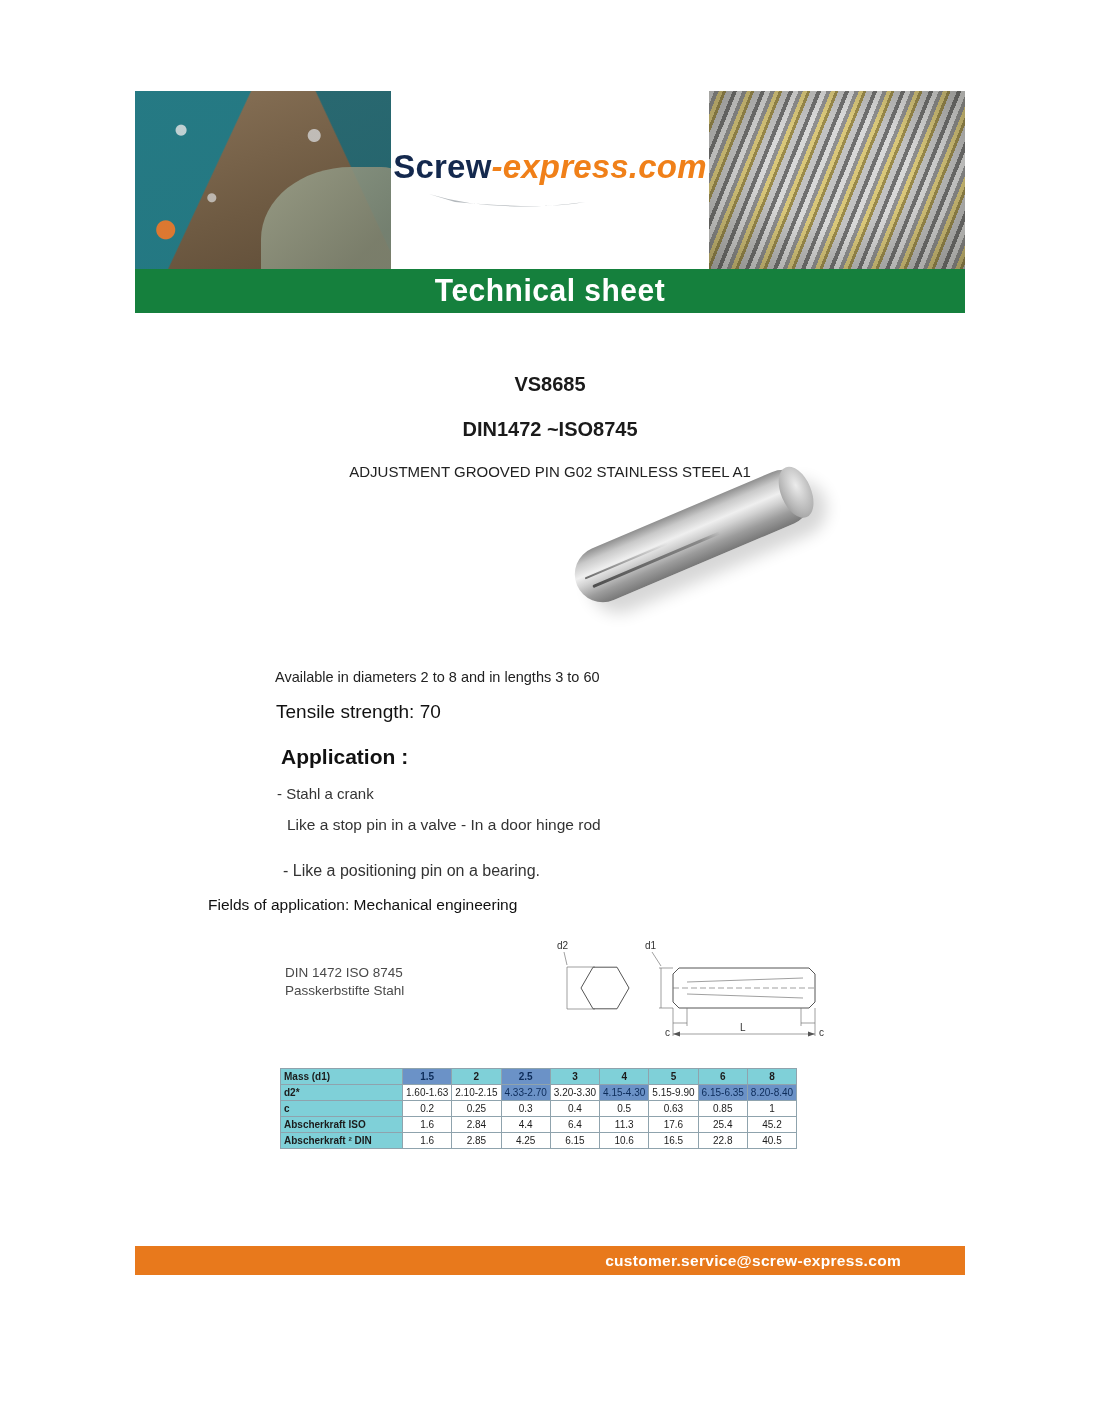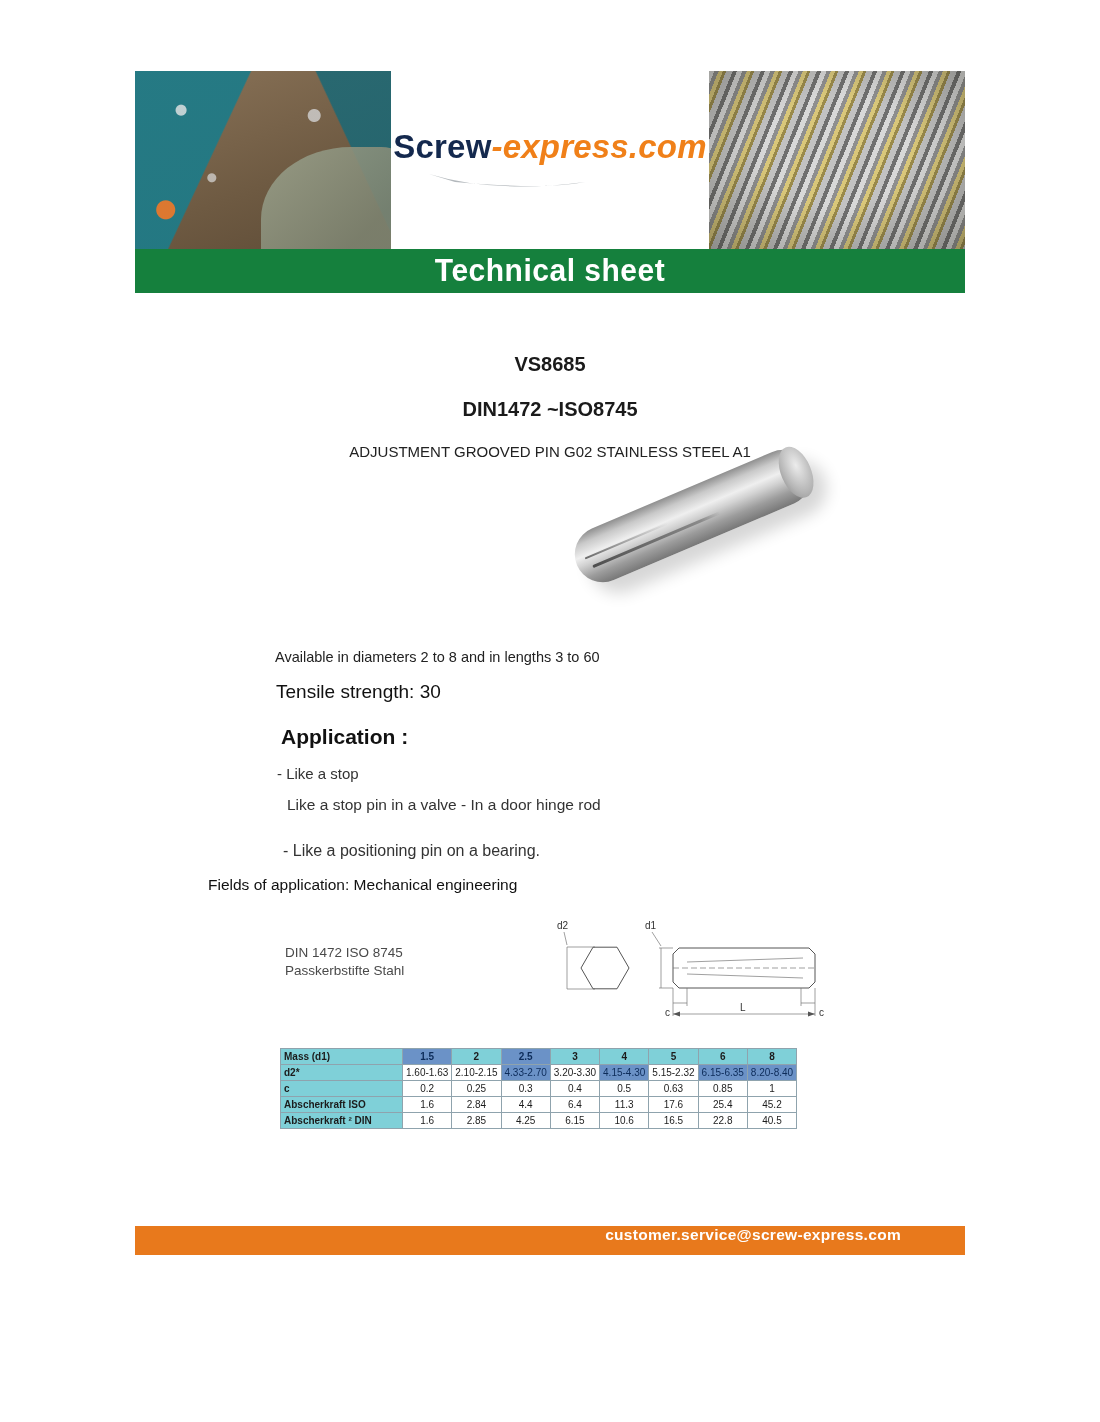--- a/index.html
+++ b/index.html
@@ -4,21 +4,21 @@
 <style>
   * { box-sizing: border-box; }
   html, body { margin: 0; padding: 0; }
   body {
     width: 1100px; height: 1422px;
     background: #ffffff;
     font-family: "Liberation Sans", sans-serif;
     color: #1a1a1a;
     overflow: hidden;
   }
-  .page { width: 830px; margin: 0 auto; padding-top: 71px; }
+  .page { width: 830px; margin: 0 auto; padding-top: 91px; }
 
   
   .header { display: flex; height: 178px; }
   .photo { width: 256px; height: 178px; position: relative; overflow: hidden; }
   .photo-left {
     background:
       radial-gradient(circle at 18% 22%, rgba(230,230,230,.8) 0 5px, transparent 6px),
       radial-gradient(circle at 30% 60%, rgba(220,220,220,.7) 0 4px, transparent 5px),
       radial-gradient(circle at 12% 78%, rgba(240,120,40,.9) 0 9px, transparent 10px),
       radial-gradient(circle at 70% 25%, rgba(210,210,210,.8) 0 6px, transparent 7px),
@@ -111,21 +111,21 @@
     text-align: center; color: #1c1c1c; overflow: hidden; white-space: nowrap;
   }
   .spec-table .label-col { width: 122px; text-align: left; font-weight: bold; background: #7fd0d8; }
   .spec-table th.col-num { width: 44px; background: #7fd0d8; font-weight: bold; }
   .spec-table td { background: #fff; }
   .spec-table .hl { background: #6b92c7 !important; color: #0d2c5a; }
 
   
   .footer {
     margin-top: 97px; height: 29px; background: #e8791c;
-    display: flex; justify-content: flex-end; padding-right: 64px;
+    display: flex; align-items: center; justify-content: flex-end; padding-right: 64px;
   }
   .footer-text { color: #fff; font-weight: bold; font-size: 15.5px; letter-spacing: .3px; }
 </style>
 </head>
 <body>
 
 <div class="page">
 
   <div class="header">
     <div class="photo photo-left">
@@ -154,24 +154,24 @@
 
   <div class="pin-stage">
     <div class="pin">
       <div class="pin-endcap"></div>
       <div class="pin-groove"></div>
       <div class="pin-groove2"></div>
     </div>
   </div>
 
   <div class="availability">Available in diameters 2 to 8 and in lengths 3 to 60</div>
-  <div class="tensile">Tensile strength: 30</div>
+  <div class="tensile">Tensile strength: 70</div>
 
   <div class="app-heading">Application :</div>
-  <div class="app-line1">- Like a stop</div>
+  <div class="app-line1">- Stahl a crank</div>
   <div class="app-line2">Like a stop pin in a valve - In a door hinge rod</div>
   <div class="app-line3">- Like a positioning pin on a bearing.</div>
   <div class="fields-line">Fields of application: Mechanical engineering</div>
 
   <div class="drawing-wrap">
     <div class="drawing-name">
       <div>DIN 1472 ISO 8745</div>
       <div>Passkerbstifte Stahl</div>
     </div>
     <svg class="drawing-svg" width="285" height="115" viewBox="0 0 285 115">
@@ -230,21 +230,21 @@
         </tr>
       </thead>
       <tbody>
         <tr>
           <th class="label-col">d2*</th>
           <td>1.60-1.63</td>
           <td>2.10-2.15</td>
           <td class="hl">4.33-2.70</td>
           <td>3.20-3.30</td>
           <td class="hl">4.15-4.30</td>
-          <td>5.15-2.32</td>
+          <td>5.15-9.90</td>
           <td class="hl">6.15-6.35</td>
           <td class="hl">8.20-8.40</td>
         </tr>
         <tr>
           <th class="label-col">c</th>
           <td>0.2</td>
           <td>0.25</td>
           <td>0.3</td>
           <td>0.4</td>
           <td>0.5</td>

